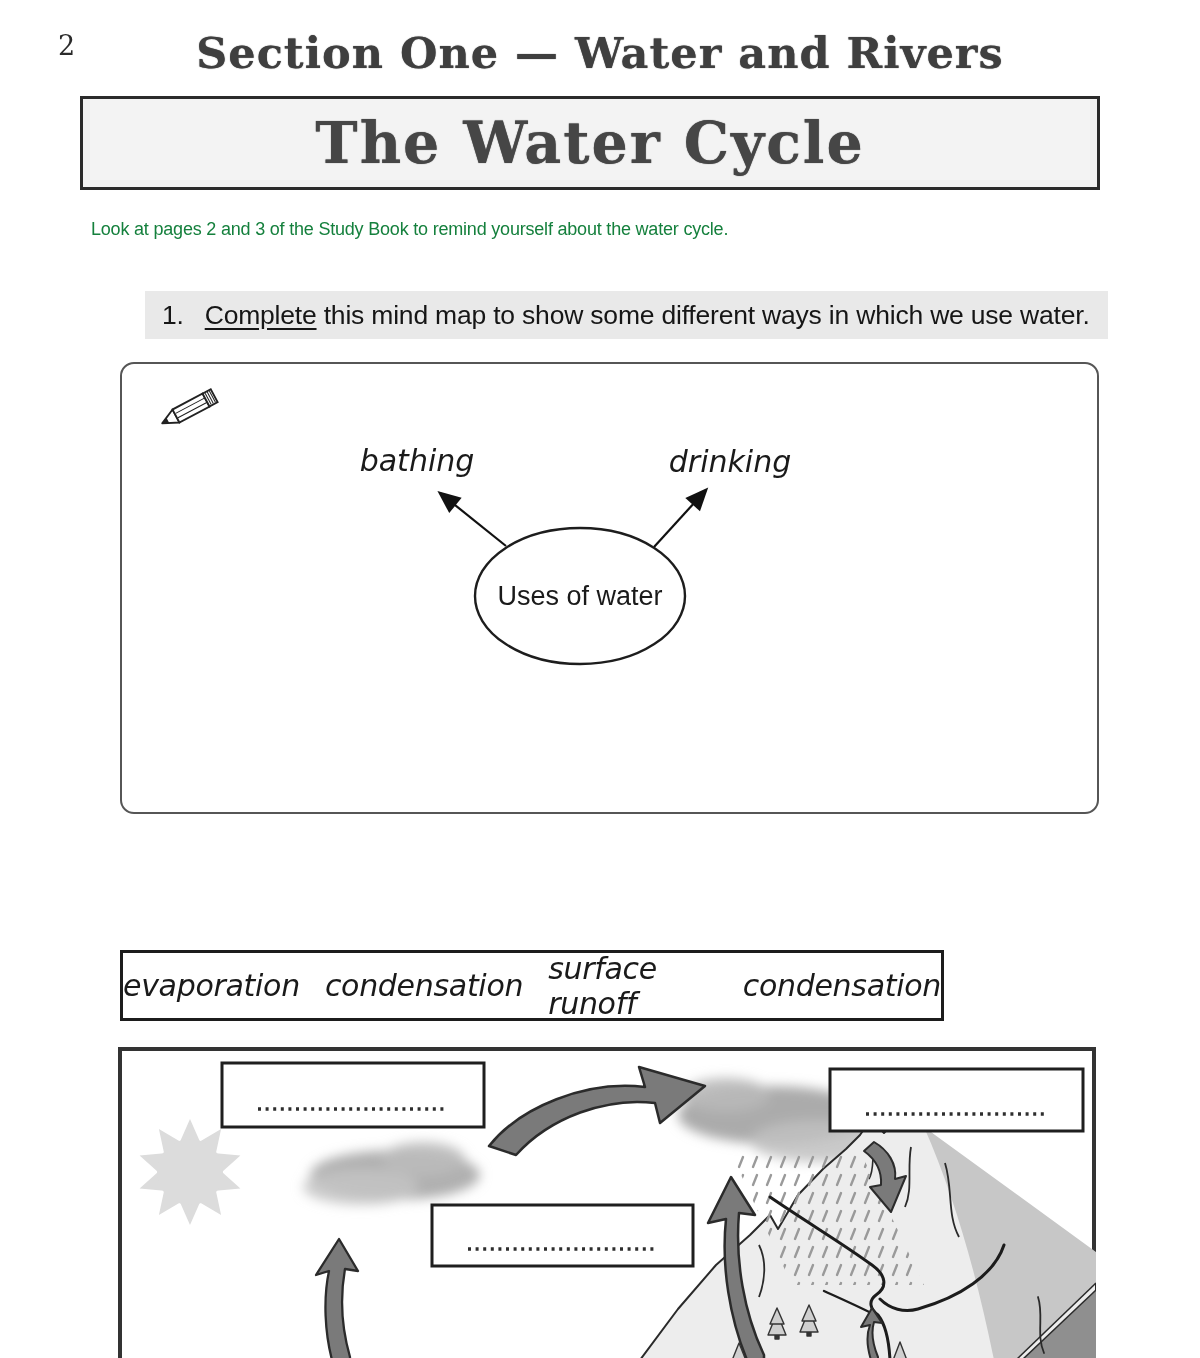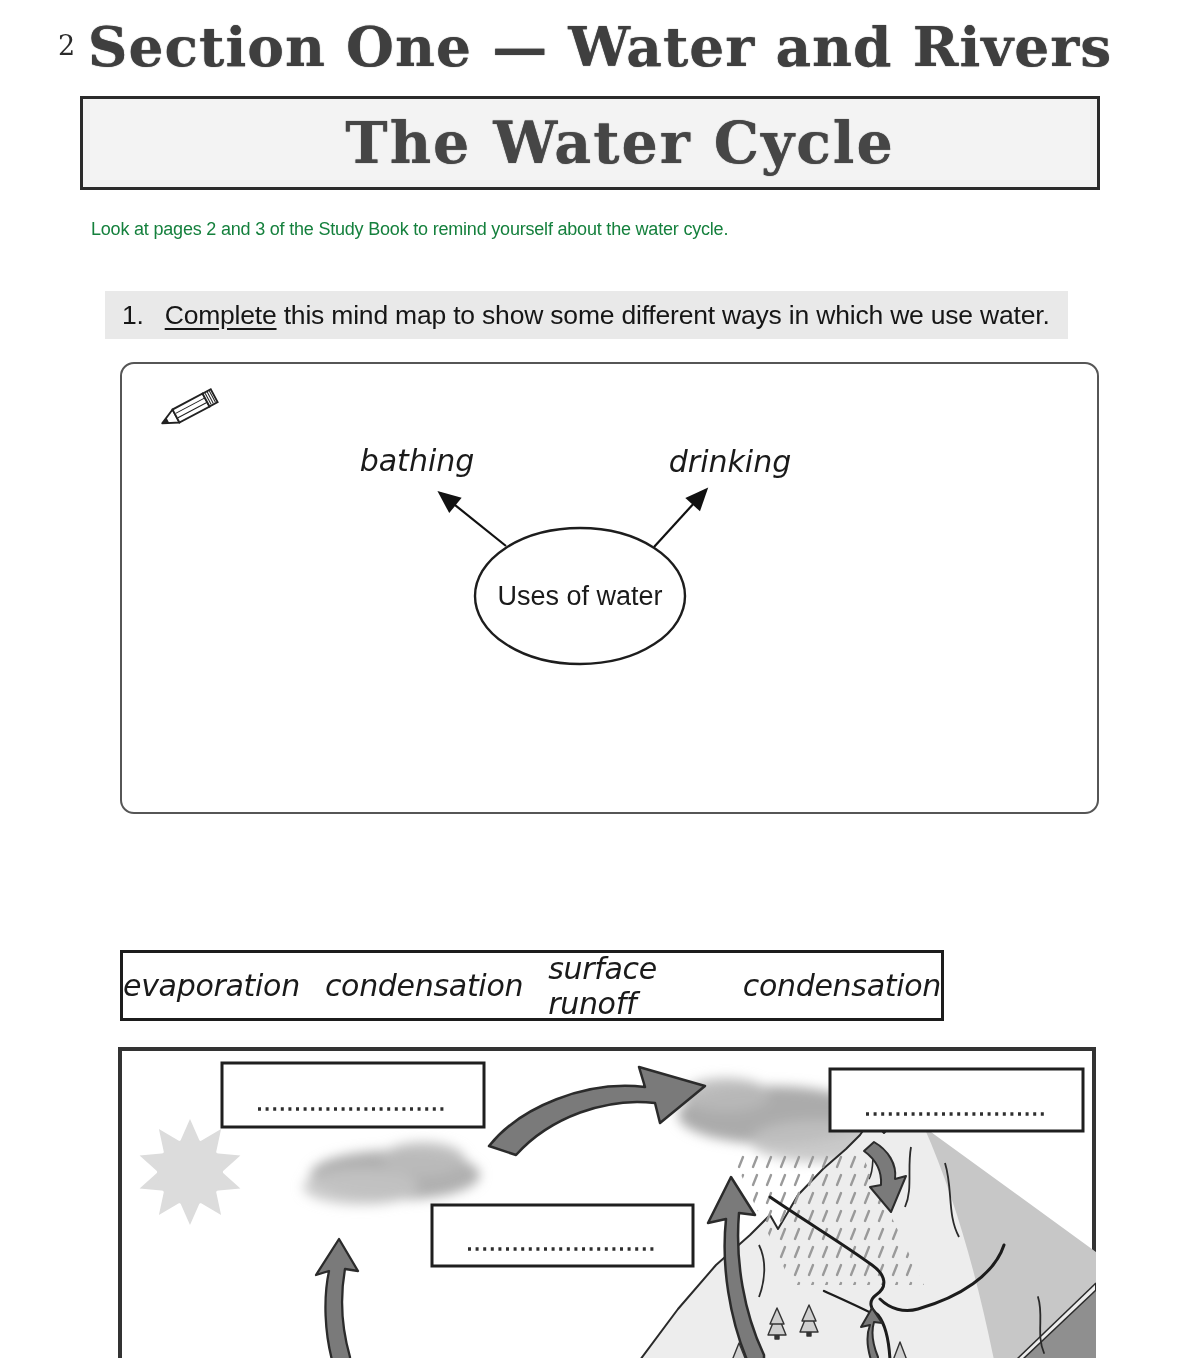--- a/index.html
+++ b/index.html
@@ -3,35 +3,35 @@
 <meta charset="utf-8">
 <style>
   html,body{margin:0;padding:0;background:#fff;}
   #page{
     position:relative;width:1200px;height:1358px;background:#ffffff;
     font-family:"Liberation Sans",sans-serif;overflow:hidden;
   }
   
   #page-number{position:absolute;left:58px;top:30px;font-family:"DejaVu Serif",serif;
     font-size:27px;color:#2b2b2b;}
-  #section-title{position:absolute;left:0;top:14px;width:100%;text-align:center;
-    font-family:"DejaVu Serif",serif;font-weight:700;font-size:55px;color:#3f3f3f;
+  #section-title{position:absolute;left:0;top:28px;width:100%;text-align:center;
+    font-family:"DejaVu Serif",serif;font-weight:700;font-size:43px;color:#3f3f3f;
     letter-spacing:1px;text-shadow:0 0 1px #555;}
   #title-box{position:absolute;left:80px;top:96px;width:1014px;height:88px;
     background:#f3f3f3;border:3px solid #2b2b2b;}
   #title-box .t{width:100%;text-align:center;font-family:"DejaVu Serif",serif;
     font-weight:700;font-size:57px;color:#464646;line-height:88px;letter-spacing:2px;
-    text-shadow:0 0 1px #555;padding-left:30px;}
+    text-shadow:0 0 1px #555;}
   
   #intro{position:absolute;left:91px;top:219px;font-size:18px;color:#15803d;letter-spacing:-0.2px;}
   .qbar{position:absolute;left:105px;width:963px;height:48px;background:#e9e9e9;
     font-size:26.5px;color:#161616;line-height:48px;letter-spacing:-0.2px;}
   .qbar .qnum{display:inline-block;margin-left:17px;margin-right:21px;}
   .u{text-decoration:underline;text-underline-offset:4px;}
-  #q1-bar{top:291px;}
+  #q1-bar{top:291px;margin-left:40px;}
   #q2-bar{top:878px;}
   
   #mindmap-box{position:absolute;left:120px;top:362px;width:975px;height:448px;
     border:2px solid #565656;border-radius:14px;background:#fff;}
   #mindmap-box svg{position:absolute;left:0;top:0;}
   .mm-label{font-family:"DejaVu Sans",sans-serif;font-style:italic;font-size:30px;fill:#1a1a1a;}
   .mm-center{font-family:"Liberation Sans",sans-serif;font-size:27px;fill:#1a1a1a;}
   
   #word-box{position:absolute;left:120px;top:950px;width:824px;height:71px;
     border:3px solid #1c1c1c;box-sizing:border-box;display:flex;align-items:center;

